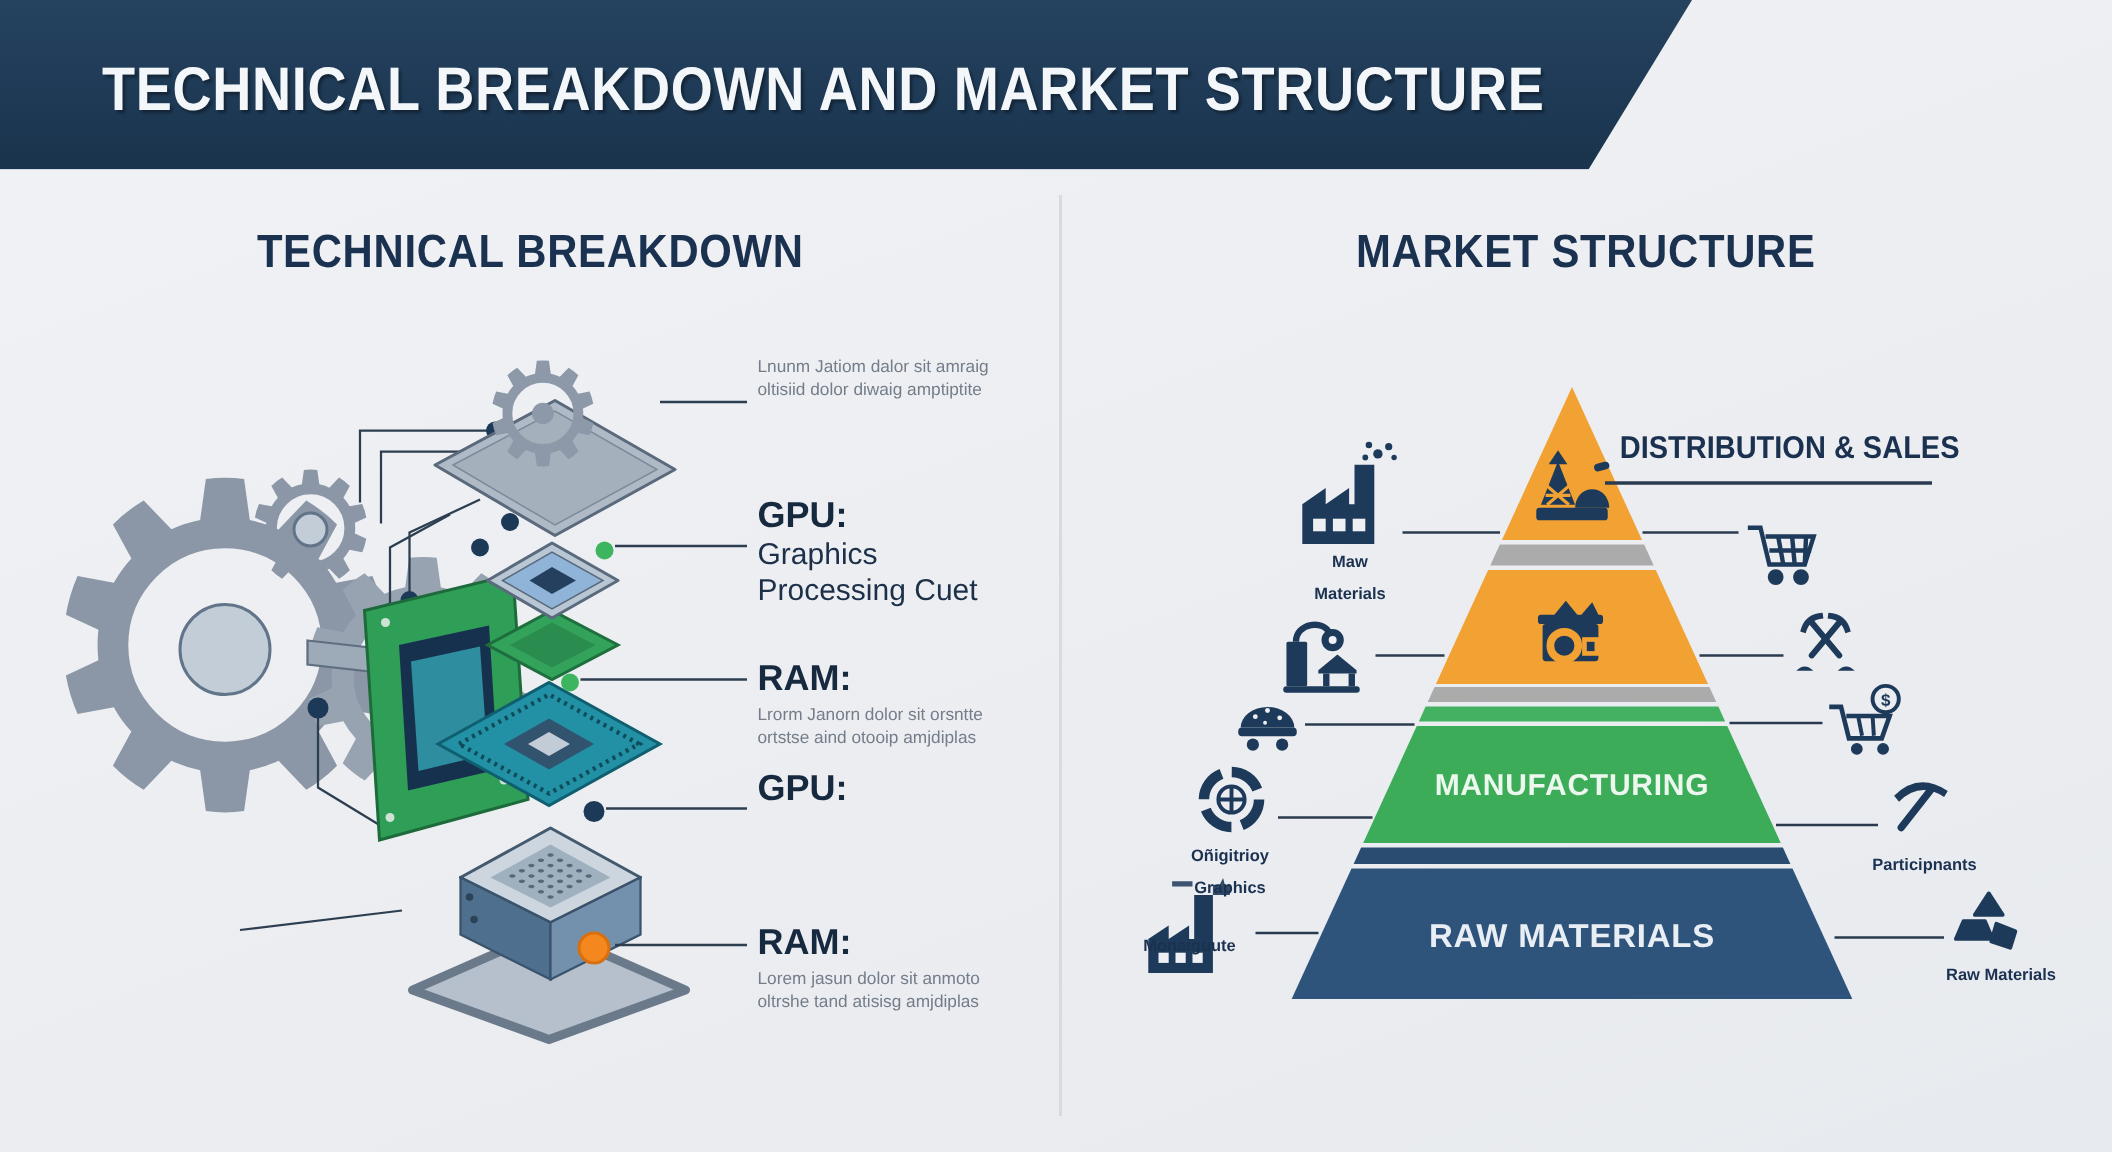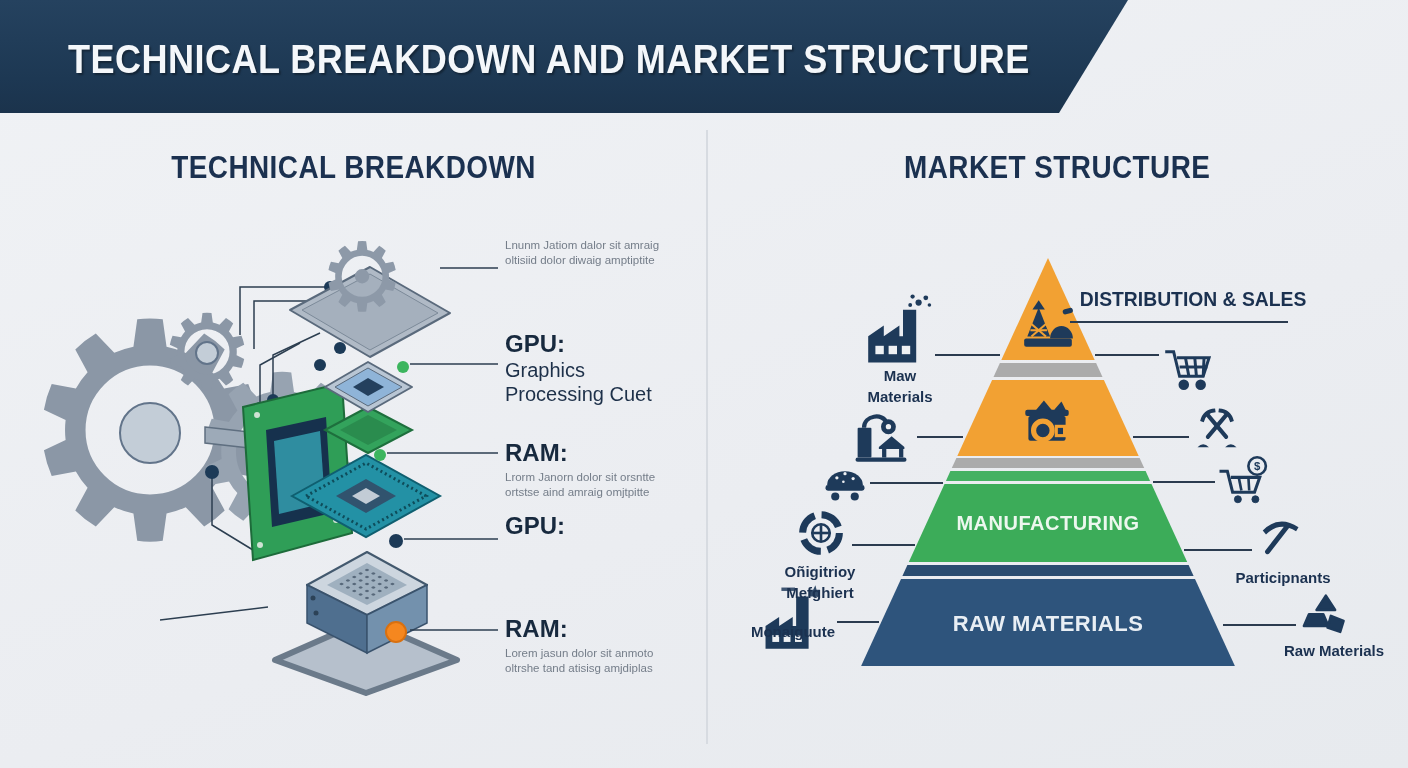--- a/index.html
+++ b/index.html
@@ -26,21 +26,21 @@
   .callout .sub{font-size:20px;color:#1d3049;line-height:24px;margin-top:1px;}
   .callout .note{font-size:11.5px;color:#747d89;line-height:15px;margin-top:4px;}
   .pre{white-space:pre-line;}
   
   .right-panel{position:absolute;left:707px;top:115px;width:701px;height:653px;}
   .pyr-svg{position:absolute;left:0;top:0;}
   .dist-callout{position:absolute;left:363px;top:172px;width:220px;text-align:center;}
   .dist-callout span{display:inline-block;font-size:21px;font-weight:bold;color:#1b3150;
           transform:scaleX(0.92);white-space:nowrap;}
   .item-icon{position:absolute;}
-  .item-label{position:absolute;text-align:center;font-size:15px;font-weight:bold;
+  .item-label{position:absolute;text-align:center;font-size:11px;font-weight:bold;
           color:#1b3150;line-height:21px;}
   .illu{position:absolute;left:10px;top:215px;}
 </style>
 </head>
 <body>
 
 <div class="stage">
 
   <div class="banner">
     <div class="banner-title">TECHNICAL BREAKDOWN AND MARKET STRUCTURE</div>
@@ -166,21 +166,21 @@
     <div class="callout" style="top:234px;">
       <div class="note"><span class="pre">Lnunm Jatiom dalor sit amraig</span><br><span class="pre">oltisiid dolor diwaig amptiptite</span></div>
     </div>
     <div class="callout" style="top:331px;">
       <div class="hd">GPU:</div>
       <div class="sub pre">Graphics
 Processing Cuet</div>
     </div>
     <div class="callout" style="top:440px;">
       <div class="hd">RAM:</div>
-      <div class="note"><span class="pre">Lrorm Janorn dolor sit orsntte</span><br><span class="pre">ortstse aind amraig omjtpitte</span></div>
+      <div class="note"><span class="pre">Lrorm Janorn dolor sit orsntte</span><br><span class="pre">ortstse aind otooip amjdiplas</span></div>
     </div>
     <div class="callout" style="top:513px;">
       <div class="hd">GPU:</div>
     </div>
     <div class="callout" style="top:616px;">
       <div class="hd">RAM:</div>
       <div class="note"><span class="pre">Lorem jasun dolor sit anmoto</span><br><span class="pre">oltrshe tand atisisg amjdiplas</span></div>
     </div>
   </section>
 
@@ -348,19 +348,19 @@
       <svg width="54" height="50" viewBox="0 0 64 58" fill="#1E3A5A" stroke="#1E3A5A" stroke-width="3" stroke-linejoin="round">
         <path d="M33 6 l11 17 h-22 z"></path>
         <path d="M13 28 h17 l6 14 H7 z"></path>
         <path d="M39 30 l15 6 -4 13 -15 -5 z"></path>
       </svg>
     </div>
 
     <div class="item-label pre" style="left:133px;top:250px;width:120px;">Maw
 Materials</div>
     <div class="item-label pre" style="left:53px;top:446px;width:120px;">Oñigitrioy
-Mefghiert</div>
+Graphics</div>
     <div class="item-label pre" style="left:21px;top:506px;width:130px;">Monaiguute</div>
     <div class="item-label pre" style="left:516px;top:452px;width:120px;">Participnants</div>
     <div class="item-label pre" style="left:557px;top:525px;width:140px;">Raw Materials</div>
   </section>
 
 </div>
 
 </body></html>

